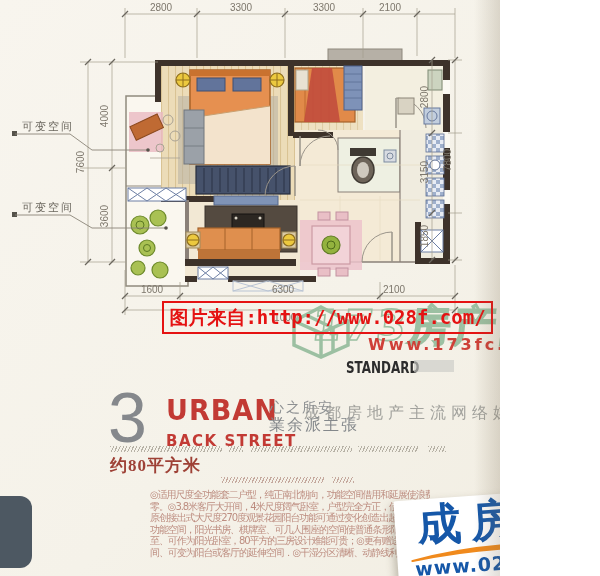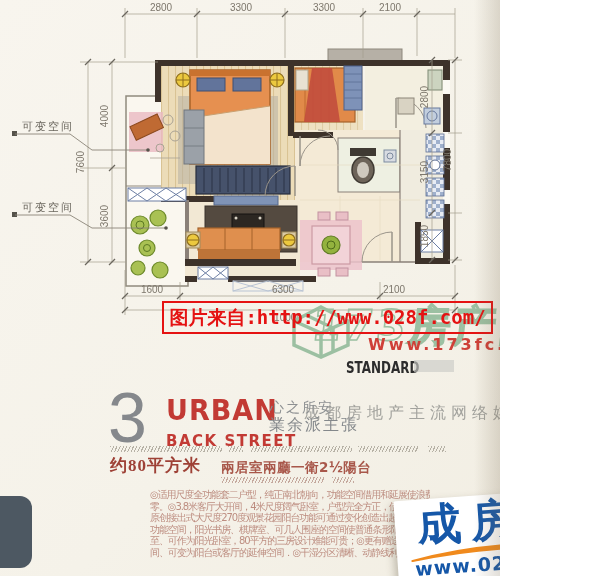--- a/index.html
+++ b/index.html
@@ -414,21 +414,20 @@
   <div class="abs title-en2">BACK STREET</div>
   <div class="abs sub-cn1">心之所安</div>
   <div class="abs sub-cn2">業余派主張</div>
   <div class="hatch" style="left:110px; width:112px;"></div>
   <div class="hatch" style="left:228px; width:15px;"></div>
   <div class="hatch" style="left:250px; width:102px;"></div>
   <div class="hatch" style="left:358px; width:60px;"></div>
   <div class="hatch" style="left:428px; width:18px;"></div>
 
   <div class="abs area">约80平方米</div>
-  <div class="abs layout">兩居室兩廳一衛2½陽台</div>
   <div class="hatch2" style="left:221px; width:103px;"></div>
   <div class="hatch2" style="left:332px; width:22px;"></div>
 
   <div class="abs body-text">
     <div class="body-line">◎适用尺度全功能套二户型，纯正南北朝向，功能空间借用和延展使浪费空间为</div>
     <div class="body-line">零。◎3.8米客厅大开间，4米尺度阔气卧室，户型完全方正，使用效率超大。◎</div>
     <div class="body-line">原创接出式大尺度270度观景花园阳台功能可通过变化创造出超级增值业主私密</div>
     <div class="body-line">功能空间，阳光书房、棋牌室、可几人围座的空间使普通条形阳台黯然失色；甚</div>
     <div class="body-line">至、可作为阳光卧室，80平方的三房设计难能可贵；◎更有赠送的生态挑板空</div>
     <div class="body-line">间、可变为阳台或客厅的延伸空间．◎干湿分区清晰、动静线利落；◎每一个房</div>

